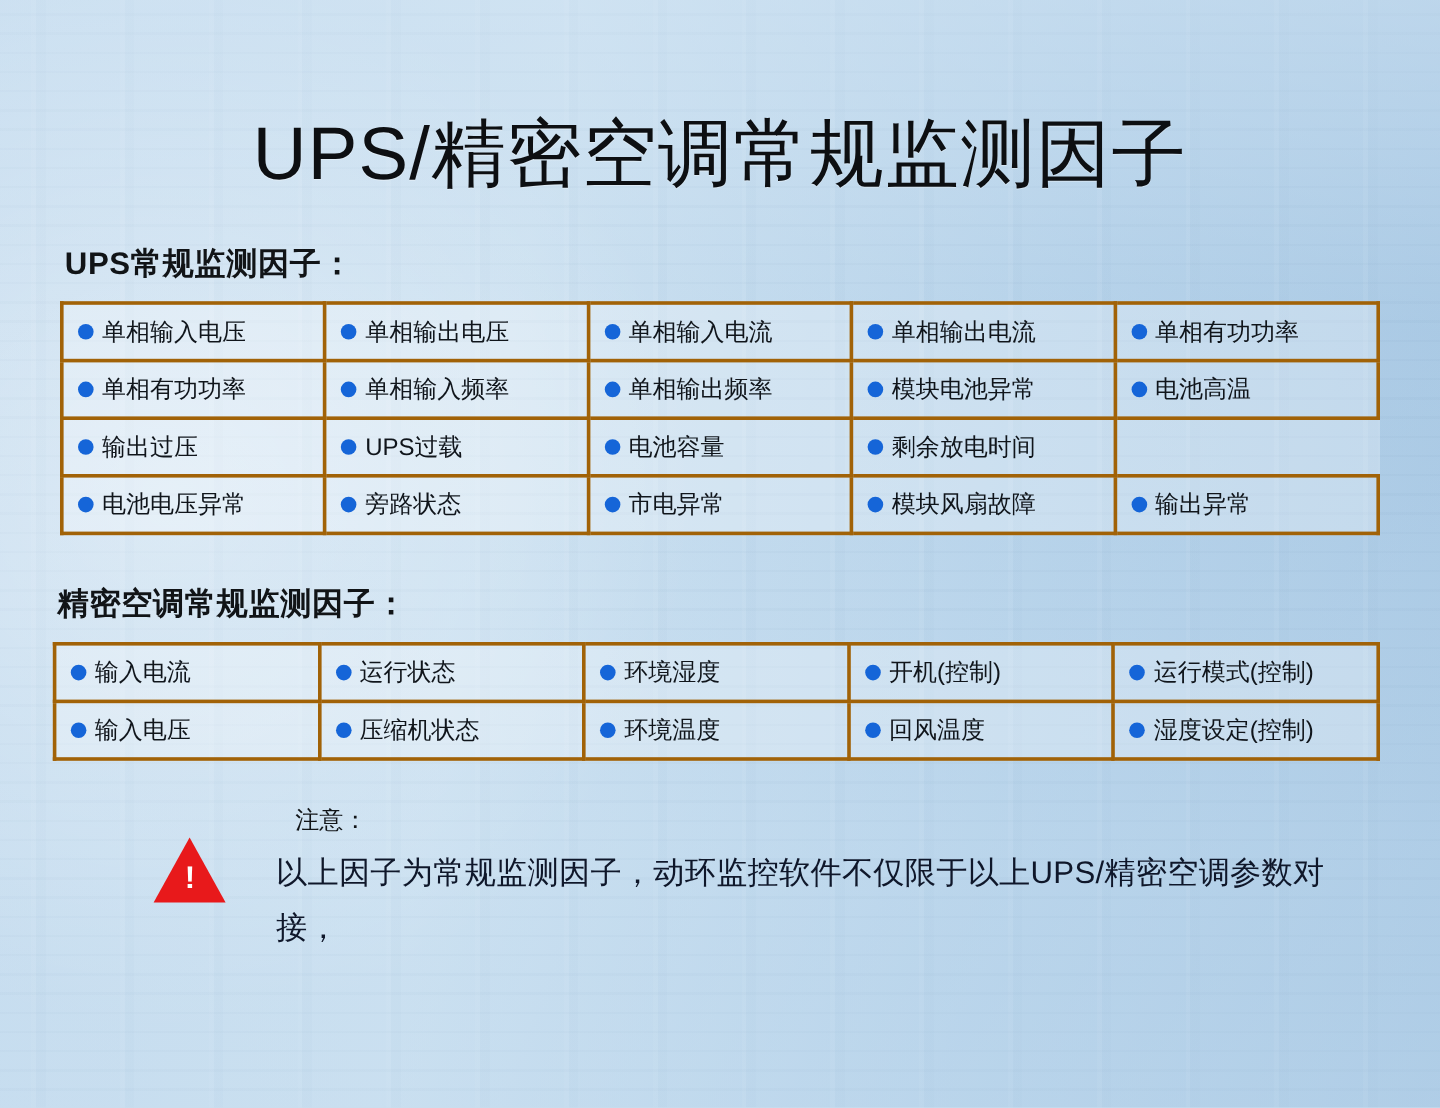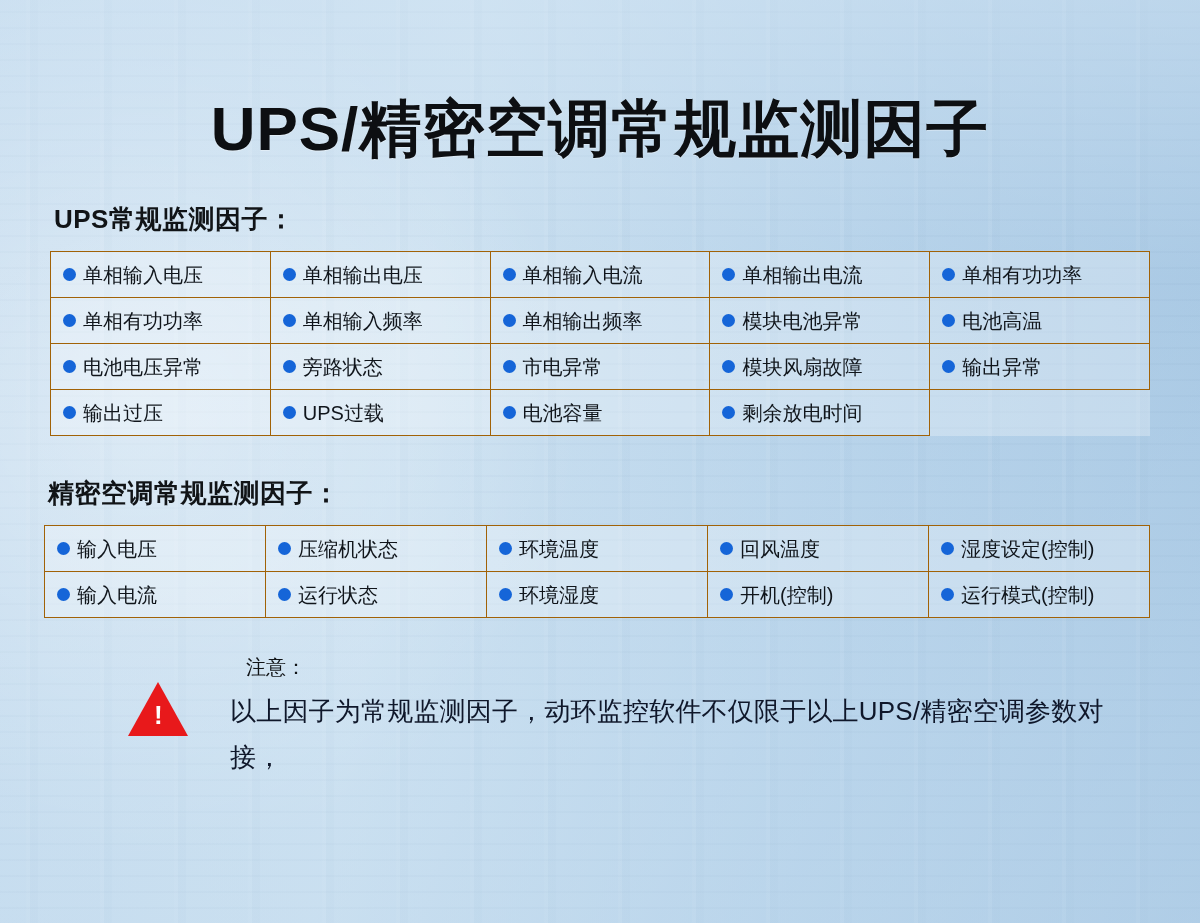--- a/index.html
+++ b/index.html
@@ -72,21 +72,21 @@
     z-index: 5;
     width: 1200px;
     height: 923px;
     box-sizing: border-box;
   }
 
   
   .title {
     text-align: center;
     font-size: 62px;
-    font-weight: bold;
+    font-weight: normal;
     color: #0d0f12;
     letter-spacing: 1px;
     padding-top: 54px;
     line-height: 1.05;
     text-shadow: 0 1px 0 rgba(255,255,255,0.35);
   }
 
   
   .section {
     margin-top: 34px;
@@ -105,21 +105,21 @@
   }
 
   
   table.factor-grid {
     width: 100%;
     border-collapse: collapse;
     table-layout: fixed;
     background: rgba(255,255,255,0.28);
   }
   table.factor-grid td {
-    border: 1px solid #a16207;
+    border: 3px solid #a16207;
     height: 45px;
     padding: 0 8px 0 12px;
     font-size: 20px;
     color: #10151b;
     white-space: nowrap;
     vertical-align: middle;
     overflow: hidden;
   }
   table.factor-grid td.empty {
     border: 1px solid transparent;
@@ -263,20 +263,47 @@
               <span class="cell-inner">
                 <span class="bullet"></span>
                 <span class="cell-label">电池高温</span>
               </span>
             </td>
         </tr>
         <tr>
           <td>
               <span class="cell-inner">
                 <span class="bullet"></span>
+                <span class="cell-label">输出过压</span>
+              </span>
+            </td>
+          <td>
+              <span class="cell-inner">
+                <span class="bullet"></span>
+                <span class="cell-label">UPS过载</span>
+              </span>
+            </td>
+          <td>
+              <span class="cell-inner">
+                <span class="bullet"></span>
+                <span class="cell-label">电池容量</span>
+              </span>
+            </td>
+          <td>
+              <span class="cell-inner">
+                <span class="bullet"></span>
+                <span class="cell-label">剩余放电时间</span>
+              </span>
+            </td>
+          <td class="empty"></td>
+        </tr>
+        <tr>
+          <td>
+              <span class="cell-inner">
+                <span class="bullet"></span>
                 <span class="cell-label">电池电压异常</span>
               </span>
             </td>
           <td>
               <span class="cell-inner">
                 <span class="bullet"></span>
                 <span class="cell-label">旁路状态</span>
               </span>
             </td>
           <td>
@@ -290,60 +317,65 @@
                 <span class="bullet"></span>
                 <span class="cell-label">模块风扇故障</span>
               </span>
             </td>
           <td>
               <span class="cell-inner">
                 <span class="bullet"></span>
                 <span class="cell-label">输出异常</span>
               </span>
             </td>
-        </tr>
-        <tr>
-          <td>
-              <span class="cell-inner">
-                <span class="bullet"></span>
-                <span class="cell-label">输出过压</span>
-              </span>
-            </td>
-          <td>
-              <span class="cell-inner">
-                <span class="bullet"></span>
-                <span class="cell-label">UPS过载</span>
-              </span>
-            </td>
-          <td>
-              <span class="cell-inner">
-                <span class="bullet"></span>
-                <span class="cell-label">电池容量</span>
-              </span>
-            </td>
-          <td>
-              <span class="cell-inner">
-                <span class="bullet"></span>
-                <span class="cell-label">剩余放电时间</span>
-              </span>
-            </td>
-          <td class="empty"></td>
         </tr>
       </tbody>
     </table>
   </div>
 
   <div class="section second">
     <div class="section-heading">精密空调常规监测因子：</div>
     <table class="factor-grid">
       <tbody>
         <tr>
           <td>
               <span class="cell-inner">
                 <span class="bullet"></span>
+                <span class="cell-label">输入电流</span>
+              </span>
+            </td>
+          <td>
+              <span class="cell-inner">
+                <span class="bullet"></span>
+                <span class="cell-label">运行状态</span>
+              </span>
+            </td>
+          <td>
+              <span class="cell-inner">
+                <span class="bullet"></span>
+                <span class="cell-label">环境湿度</span>
+              </span>
+            </td>
+          <td>
+              <span class="cell-inner">
+                <span class="bullet"></span>
+                <span class="cell-label">开机(控制)</span>
+              </span>
+            </td>
+          <td>
+              <span class="cell-inner">
+                <span class="bullet"></span>
+                <span class="cell-label">运行模式(控制)</span>
+              </span>
+            </td>
+        </tr>
+        <tr>
+          <td>
+              <span class="cell-inner">
+                <span class="bullet"></span>
                 <span class="cell-label">输入电压</span>
               </span>
             </td>
           <td>
               <span class="cell-inner">
                 <span class="bullet"></span>
                 <span class="cell-label">压缩机状态</span>
               </span>
             </td>
           <td>
@@ -355,52 +387,20 @@
           <td>
               <span class="cell-inner">
                 <span class="bullet"></span>
                 <span class="cell-label">回风温度</span>
               </span>
             </td>
           <td>
               <span class="cell-inner">
                 <span class="bullet"></span>
                 <span class="cell-label">湿度设定(控制)</span>
-              </span>
-            </td>
-        </tr>
-        <tr>
-          <td>
-              <span class="cell-inner">
-                <span class="bullet"></span>
-                <span class="cell-label">输入电流</span>
-              </span>
-            </td>
-          <td>
-              <span class="cell-inner">
-                <span class="bullet"></span>
-                <span class="cell-label">运行状态</span>
-              </span>
-            </td>
-          <td>
-              <span class="cell-inner">
-                <span class="bullet"></span>
-                <span class="cell-label">环境湿度</span>
-              </span>
-            </td>
-          <td>
-              <span class="cell-inner">
-                <span class="bullet"></span>
-                <span class="cell-label">开机(控制)</span>
-              </span>
-            </td>
-          <td>
-              <span class="cell-inner">
-                <span class="bullet"></span>
-                <span class="cell-label">运行模式(控制)</span>
               </span>
             </td>
         </tr>
       </tbody>
     </table>
   </div>
 
   <div class="note">
     <div class="warn-icon"></div>
     <div class="warn-mark">!</div>

